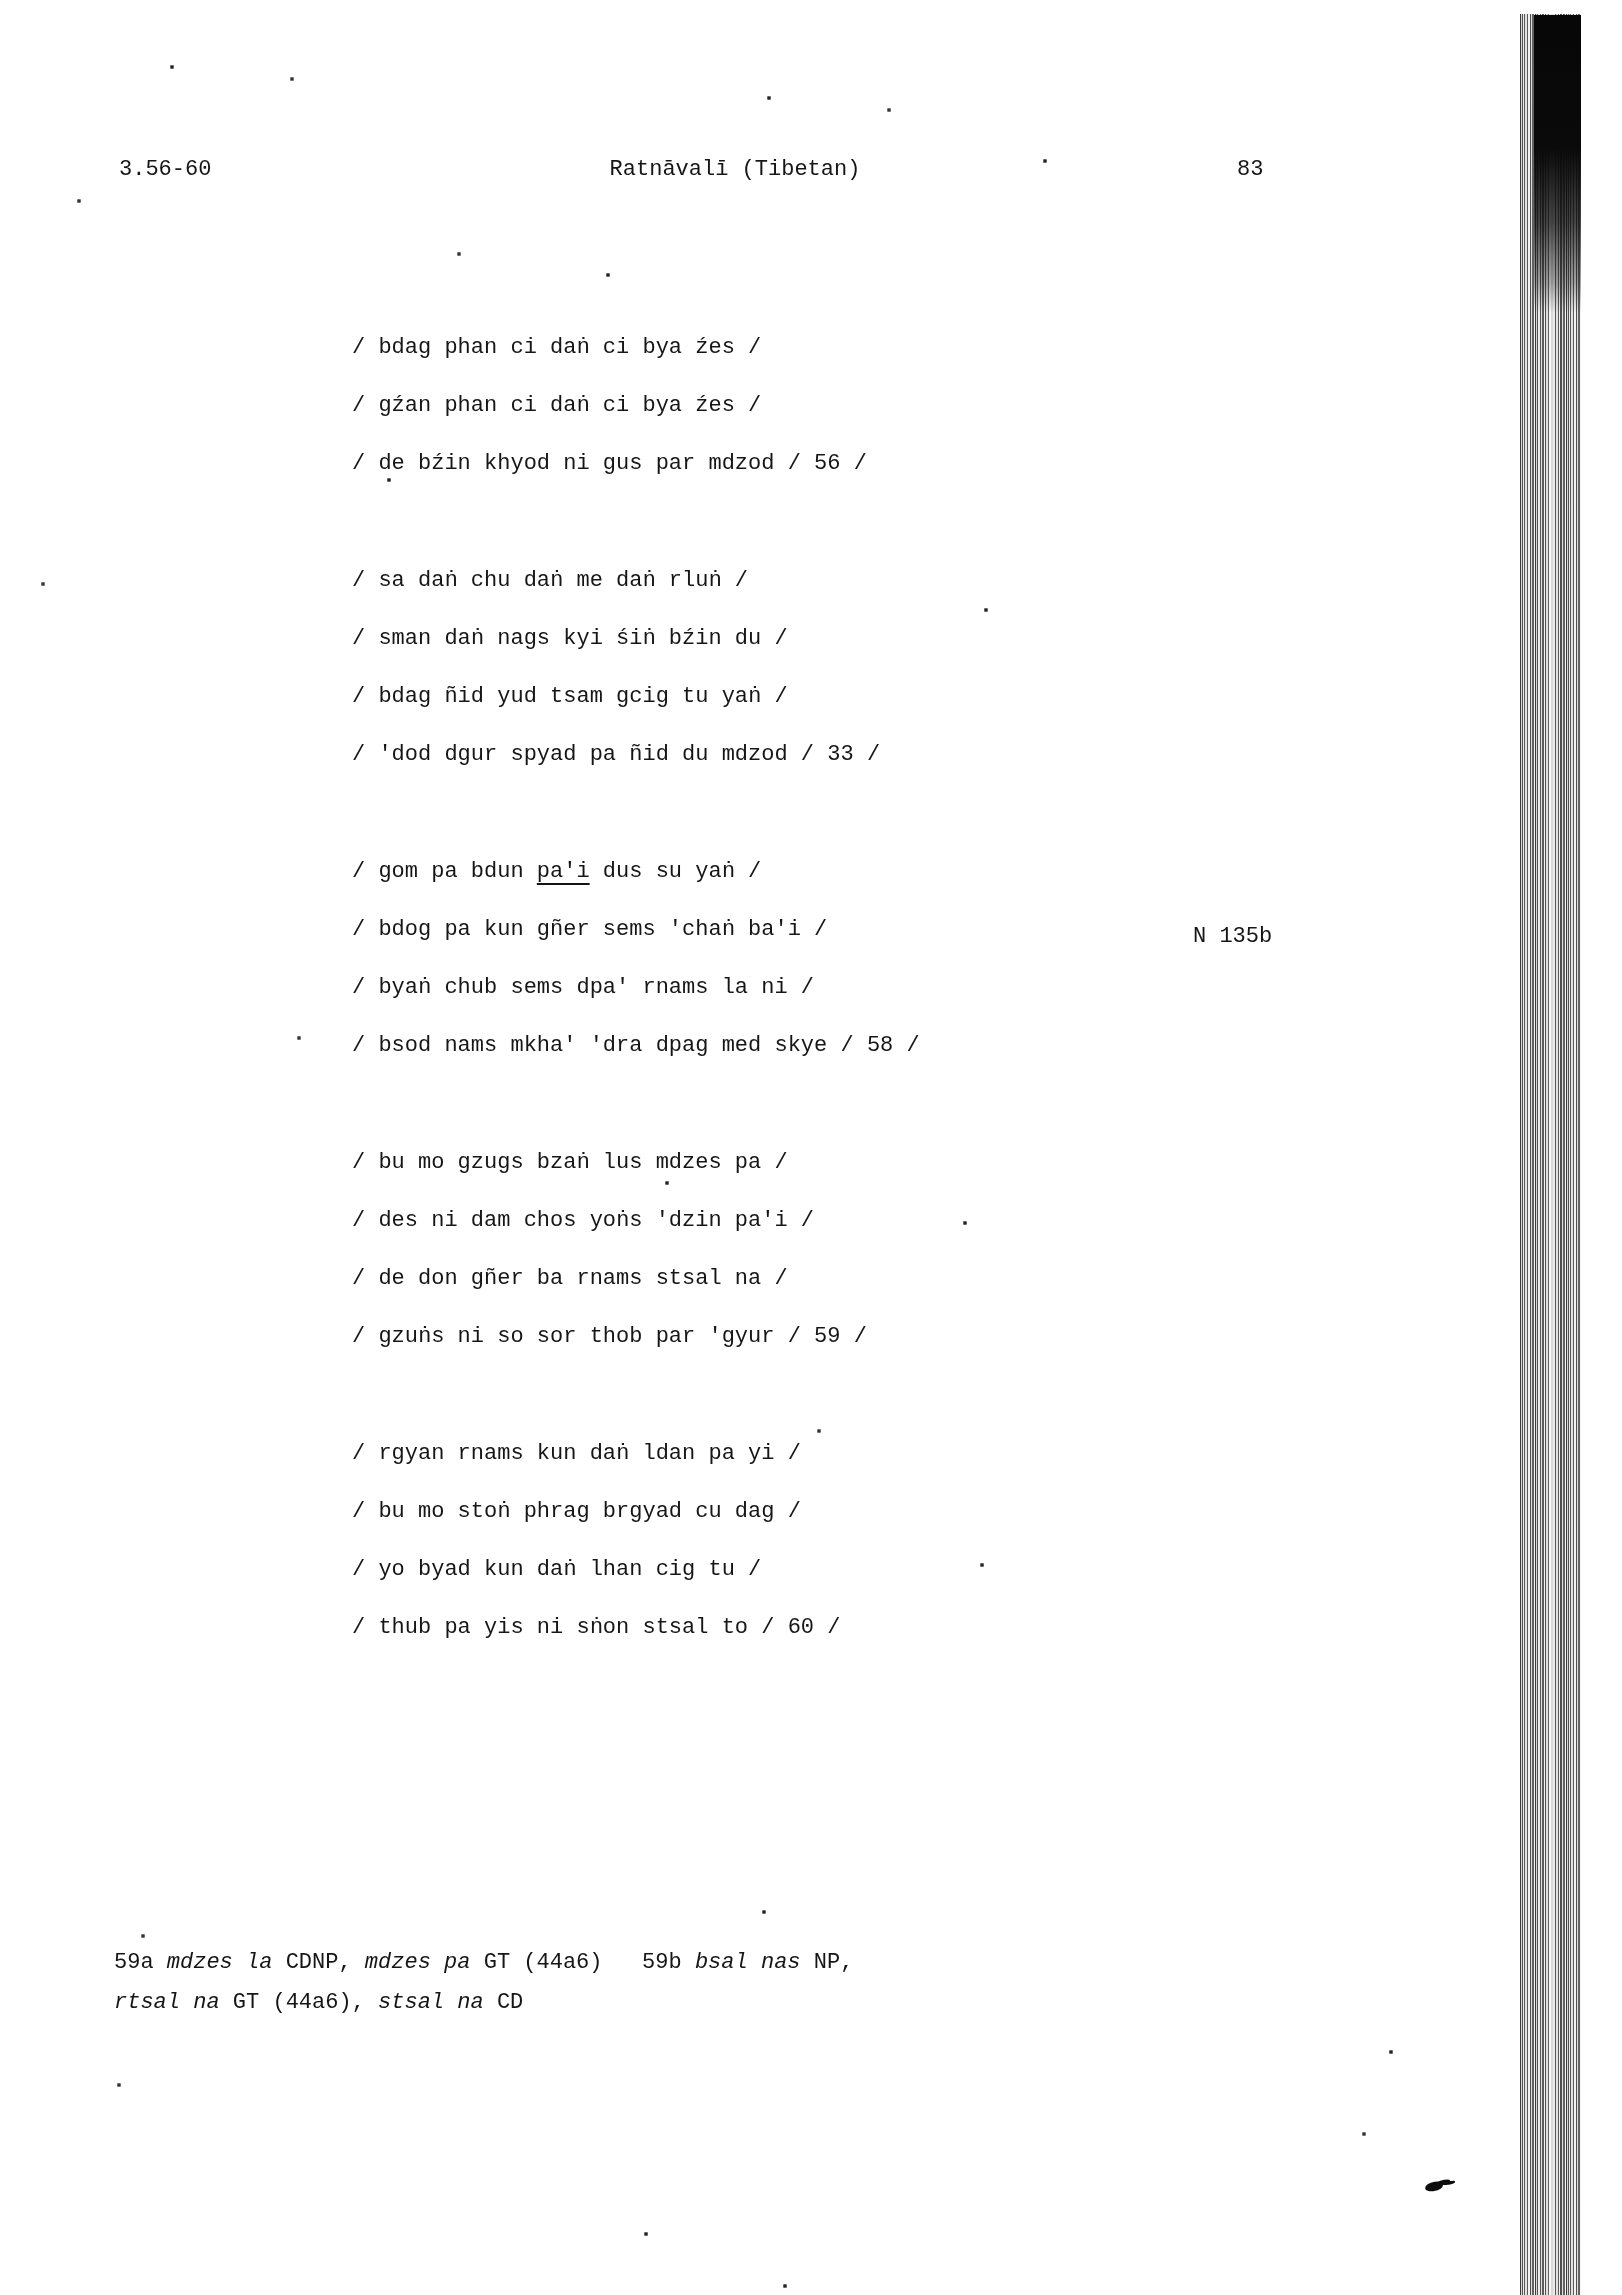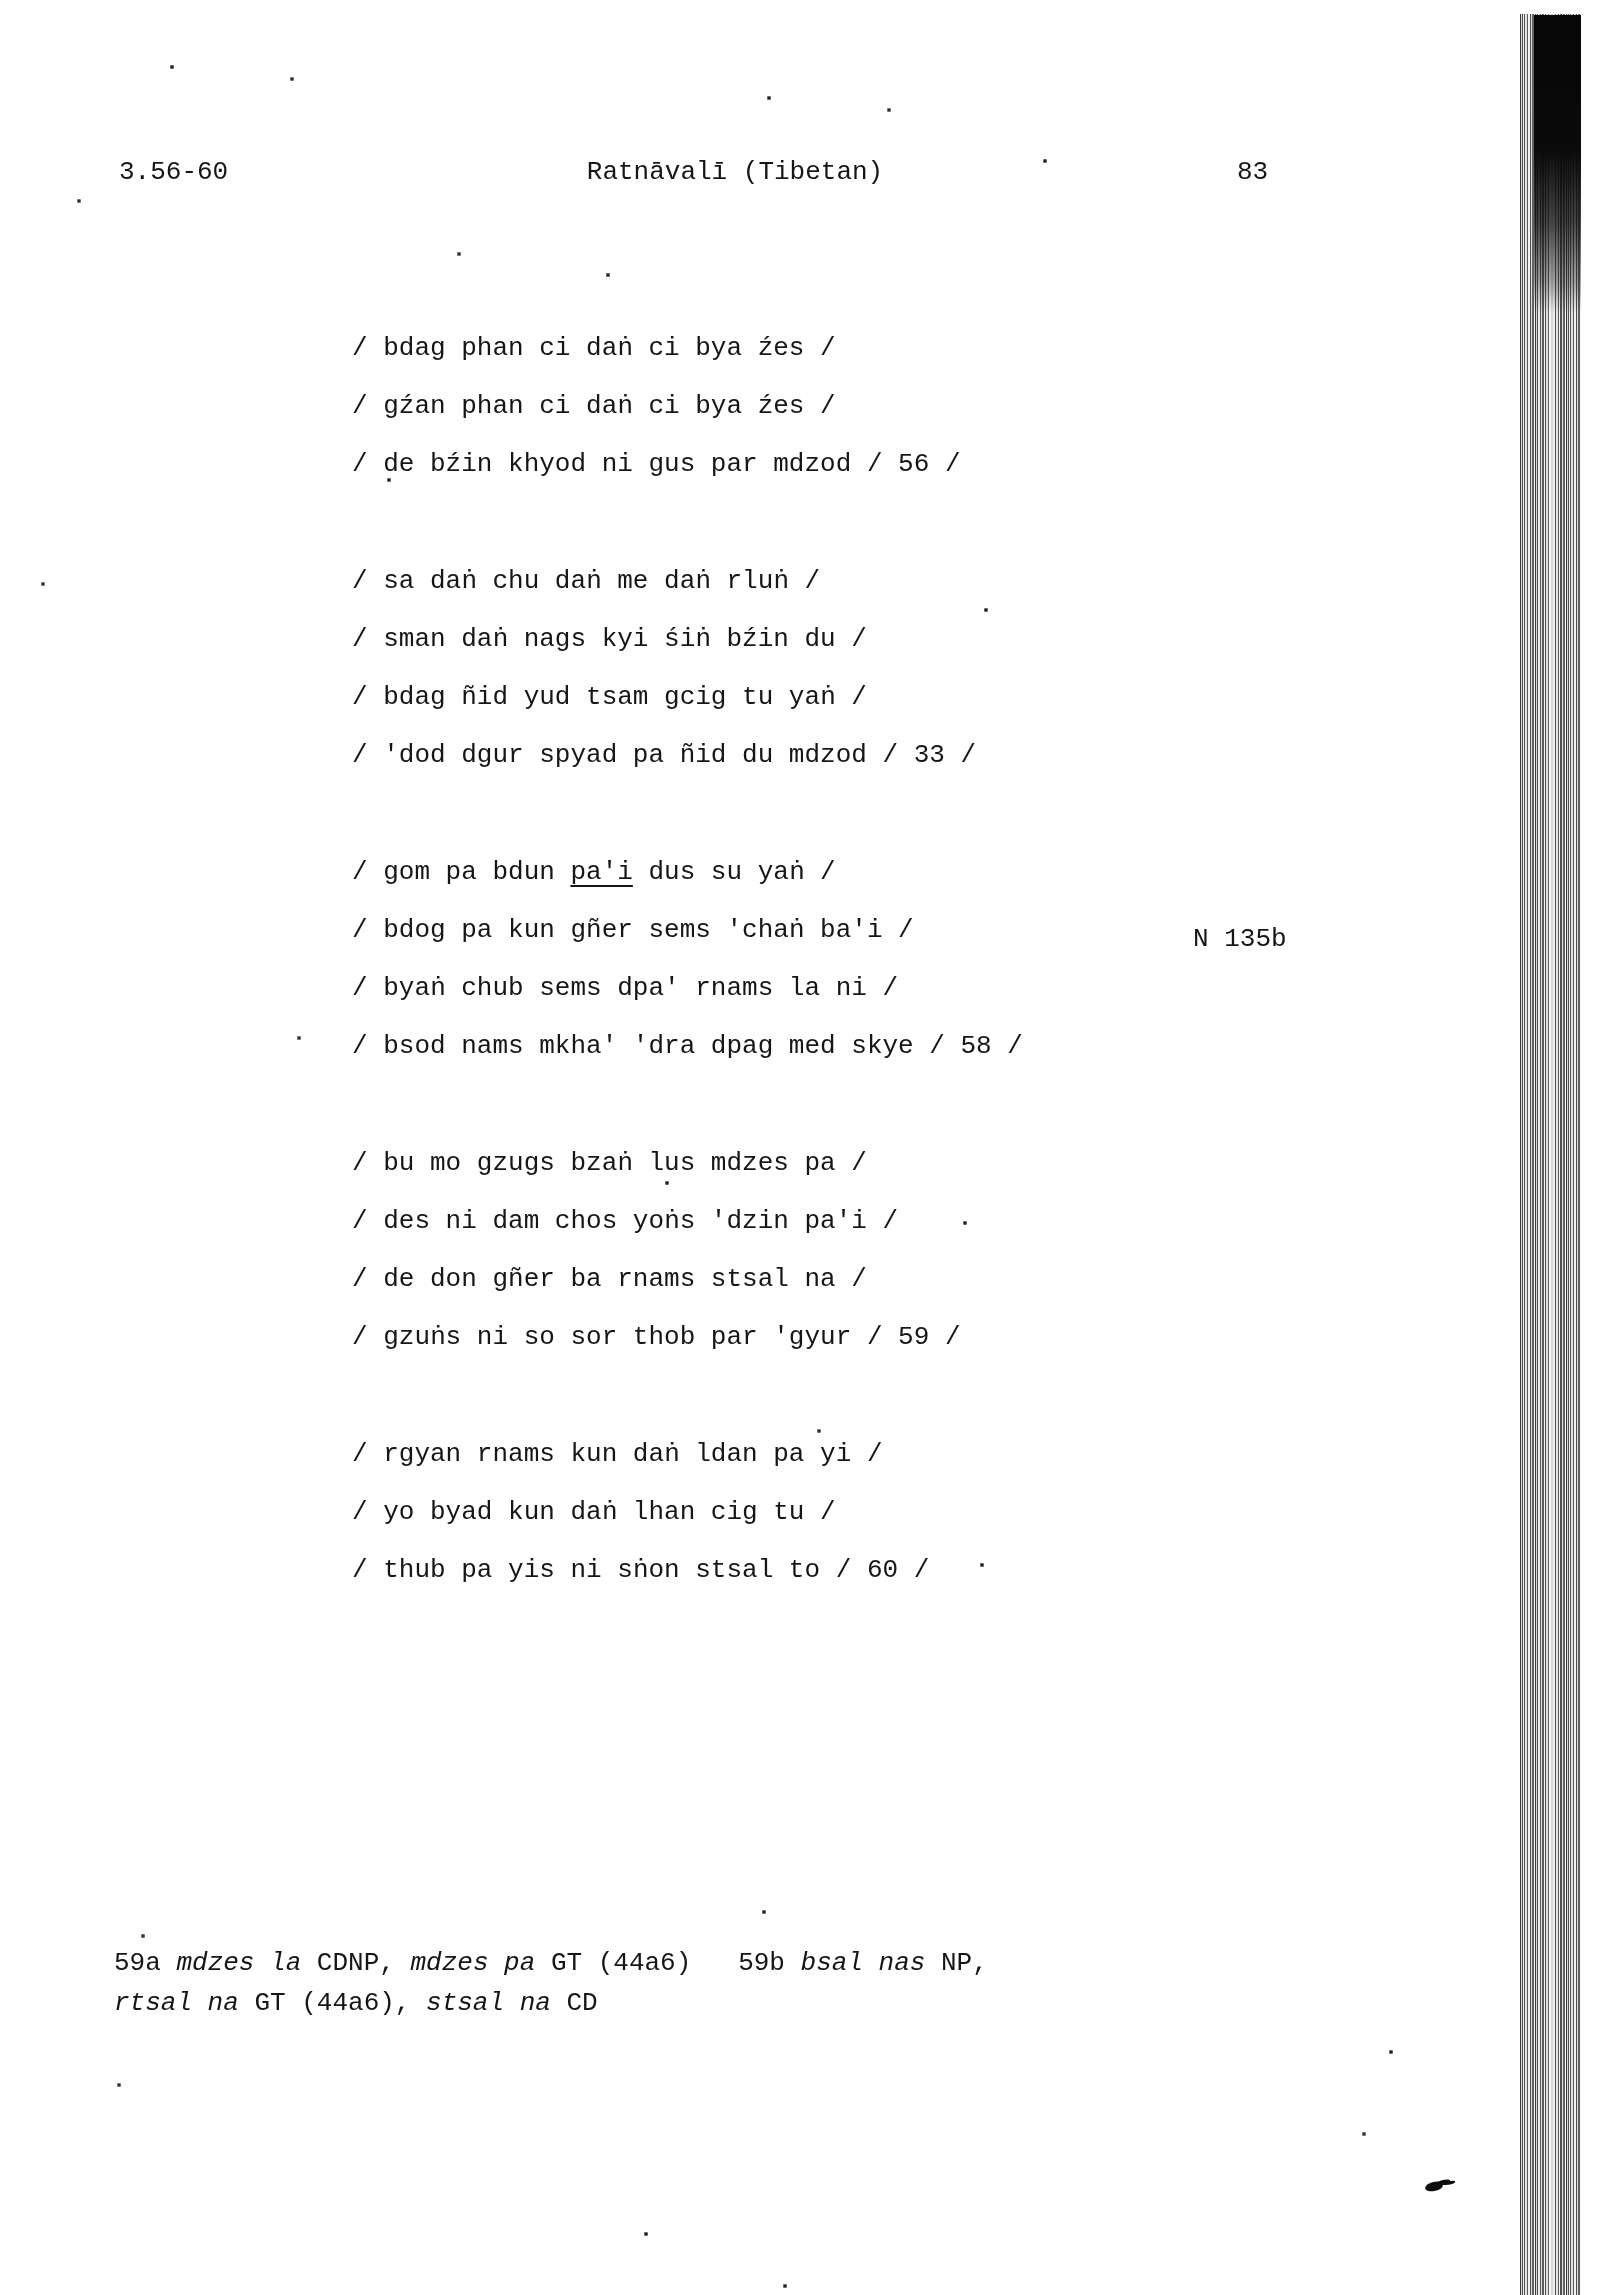--- a/index.html
+++ b/index.html
@@ -3,21 +3,21 @@
 <meta charset="utf-8">
 <style>
   html,body{margin:0;padding:0;background:#ffffff;}
   .sheet{
     position:relative;
     width:1623px;height:2295px;
     background:#ffffff;
     overflow:hidden;
     color:#161616;
     font-family:"Liberation Mono","DejaVu Sans Mono",monospace;
-    font-size:26px;
+    font-size:22px;
   }
   
   .hdr-left{position:absolute;left:119px;top:157px;white-space:pre;}
   .hdr-title{position:absolute;left:735px;top:157px;transform:translateX(-50%);white-space:pre;}
   .hdr-right{position:absolute;left:1237px;top:157px;white-space:pre;}
   
   .verses{position:absolute;left:352px;top:319px;}
   .verse{margin:0 0 59px 0;}
   .verse-line{height:58px;line-height:58px;white-space:pre;}
   .verse-line span.ul{
@@ -104,20 +104,21 @@
         <div class="verse-line"><span>/ bsod nams mkha' 'dra dpag med skye / 58 /</span></div>
       </div>
       <div class="verse">
         <div class="verse-line"><span>/ bu mo gzugs bzaṅ lus mdzes pa /</span></div>
         <div class="verse-line"><span>/ des ni dam chos yoṅs 'dzin pa'i /</span></div>
         <div class="verse-line"><span>/ de don gñer ba rnams stsal na /</span></div>
         <div class="verse-line"><span>/ gzuṅs ni so sor thob par 'gyur / 59 /</span></div>
       </div>
       <div class="verse">
         <div class="verse-line"><span>/ rgyan rnams kun daṅ ldan pa yi /</span></div>
+        <div class="verse-line"><span>/ bu mo stoṅ phrag brgyad cu dag /</span></div>
         <div class="verse-line"><span>/ yo byad kun daṅ lhan cig tu /</span></div>
         <div class="verse-line"><span>/ thub pa yis ni sṅon stsal to / 60 /</span></div>
       </div>
     </div>
 
   <div class="margin-note">N 135b</div>
 
   <div class="apparatus"><div class="app-line"><span>59a </span><span class="it">mdzes la</span><span> CDNP, </span><span class="it">mdzes pa</span><span> GT (44a6)   59b </span><span class="it">bsal nas</span><span> NP,</span></div><div class="app-line"><span class="it">rtsal na</span><span> GT (44a6), </span><span class="it">stsal na</span><span> CD</span></div></div>
 
   <div class="gutter"></div>

